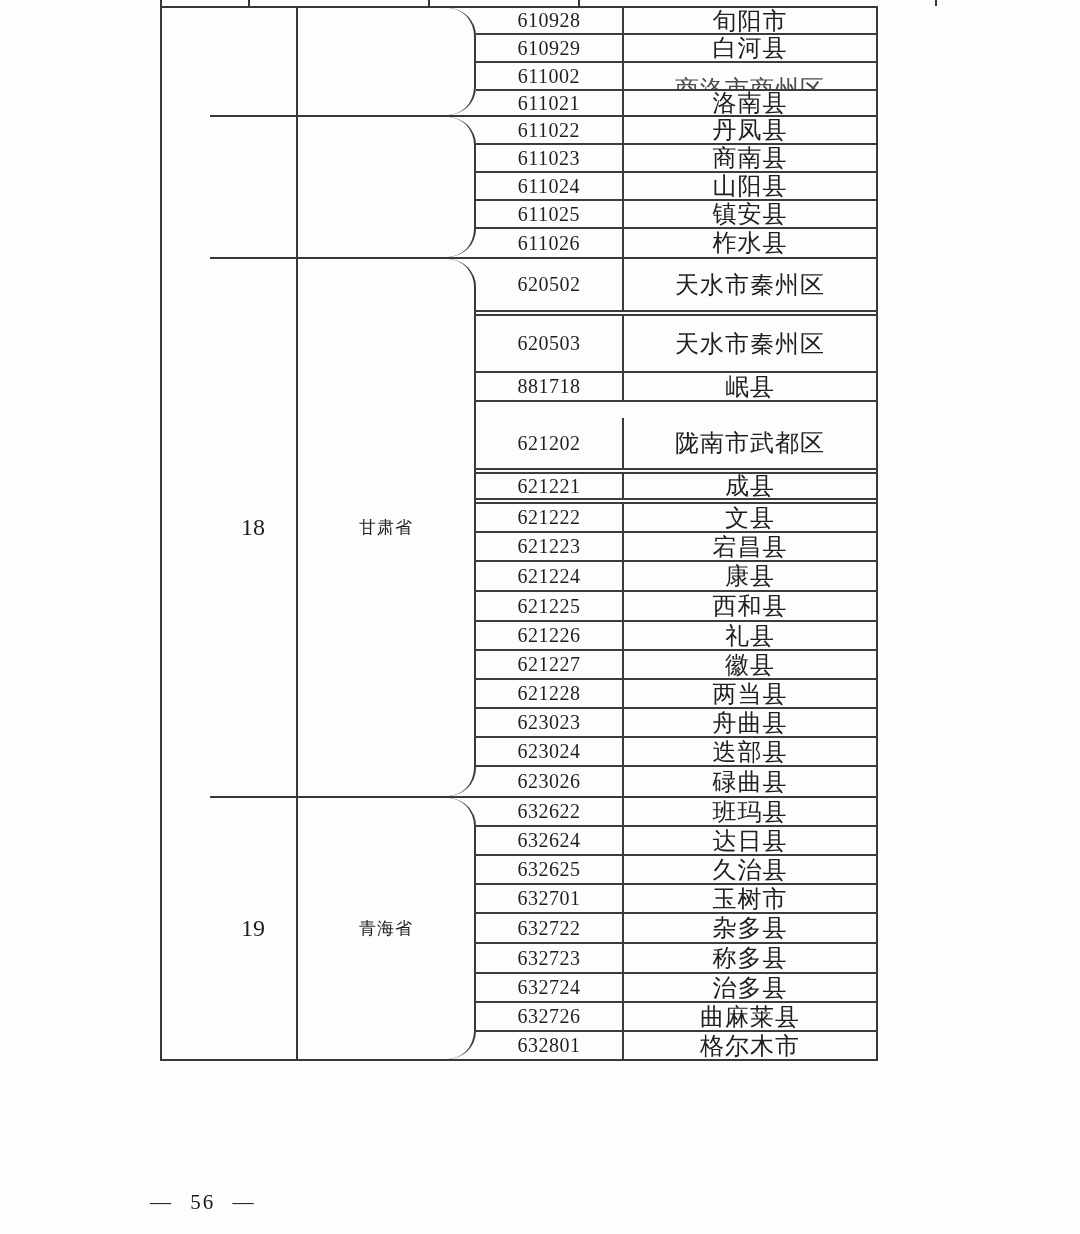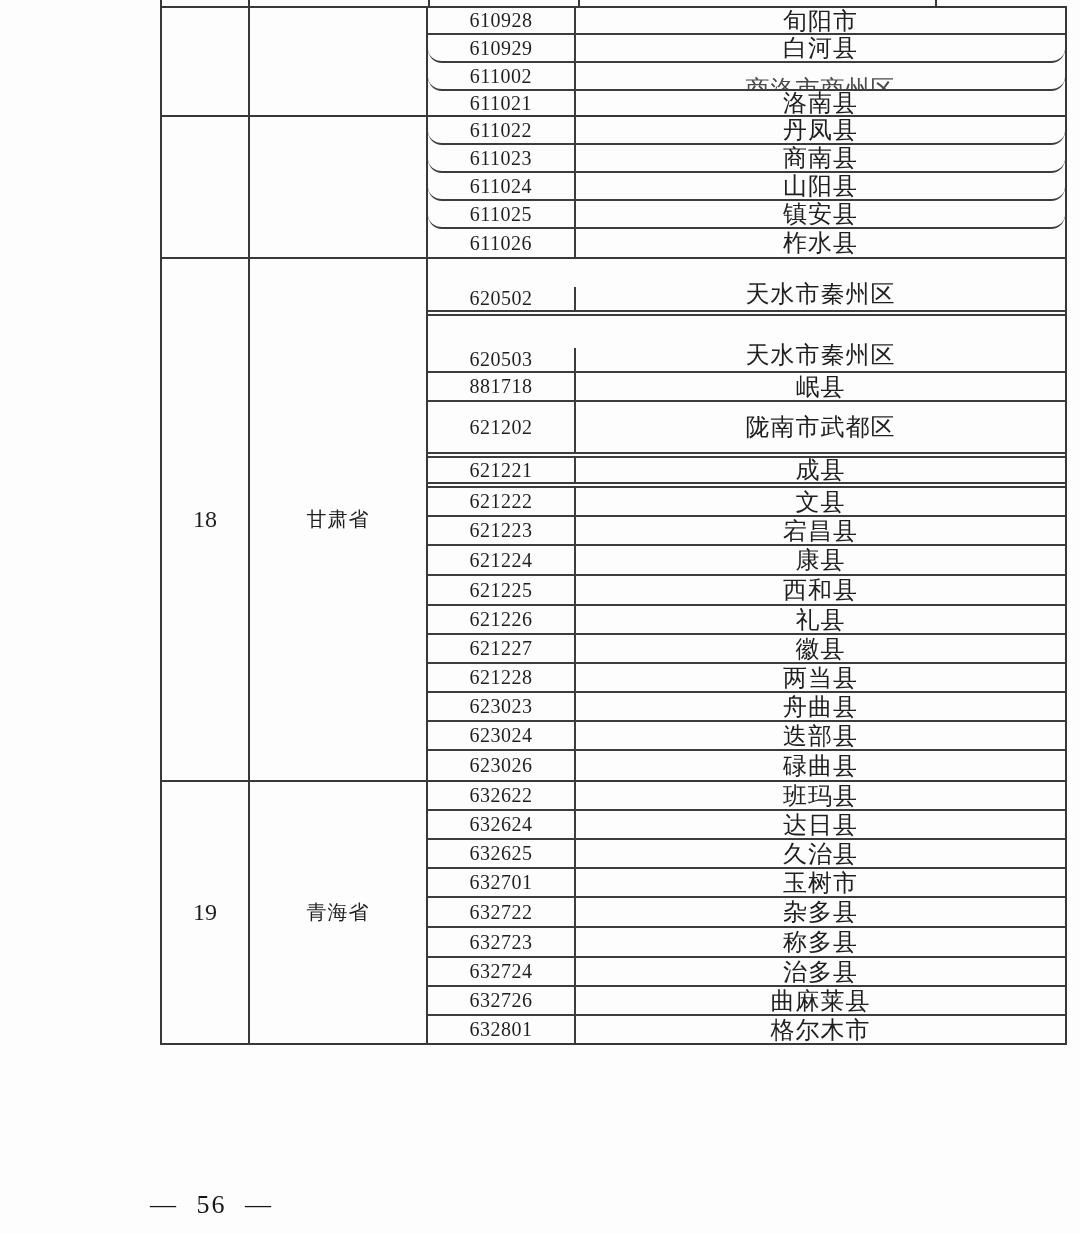--- a/index.html
+++ b/index.html
@@ -4,47 +4,48 @@
 <style>
   html,body{margin:0;padding:0;}
   body{
     width:1080px;height:1234px;position:relative;
     background:#fdfdfd;
     font-family:"Liberation Serif","DejaVu Serif",serif;
     color:#1f1f1f;
     overflow:hidden;
   }
   .doc-table{
-    position:absolute;left:160px;top:6px;width:907px;
+    position:absolute;left:160px;top:6px;width:718px;
     border:2px solid #383838;
     box-sizing:border-box;
     background:#fdfdfd;
+    padding-left:48px;
   }
   .block{display:flex;box-sizing:border-box;}
   .block + .block{border-top:2px solid #383838;}
   .seq-cell{
     width:88px;border-right:2px solid #383838;box-sizing:border-box;
     display:flex;align-items:center;justify-content:center;
     font-size:24px;
   }
   .prov-cell{
     width:178px;border-right:2px solid #383838;box-sizing:border-box;
     display:flex;align-items:center;justify-content:center;
-    font-size:20px;letter-spacing:1px;
+    font-size:17px;letter-spacing:1px;border-radius:28px;
   }
   .rows{flex:1;display:flex;flex-direction:column;}
   .row{display:flex;box-sizing:border-box;height:29px;border-bottom:2px solid #3c3c3c;}
   .rows .row:last-child{border-bottom:none;}
   .row.double{border-bottom:6px double #3c3c3c;}
   .row.h24{height:24px;}
   .row.h27{height:27px;}
-  .row.h28{height:28px;border-radius:14px;}
+  .row.h28{height:28px;}
   .row.h30{height:30px;}
-  .row.h56{height:56px;}
-  .row.h57{height:57px;align-items:flex-end;}
+  .row.h56{height:56px;margin-top:16px;}
+  .row.h57{height:57px;}
   .cell{box-sizing:border-box;display:flex;align-items:center;justify-content:center;}
   .cell.code{
     width:148px;border-right:2px solid #3c3c3c;
     font-size:20px;letter-spacing:0.5px;
   }
   .cell.name{flex:1;font-size:24px;letter-spacing:1px;}
   
   .cell.name.clipped{position:relative;overflow:hidden;}
   .cell.name.clipped .clip-inner{
     position:absolute;left:0;right:0;top:15px;
@@ -52,21 +53,21 @@
   }
   
   .stub{position:absolute;width:2px;height:6px;top:-8px;background:#383838;}
   .stub.s1{left:-2px;}
   .stub.s2{left:86px;}
   .stub.s3{left:266px;}
   .stub.s4{left:416px;}
   .stub.s5{left:773px;}
   .page-number{
     position:absolute;left:150px;top:1190px;
-    font-size:26px;letter-spacing:2px;word-spacing:10px;
+    font-size:21px;letter-spacing:2px;word-spacing:10px;
     color:#161616;
   }
 </style>
 </head>
 <body>
 
 <div class="doc-table">
   <div class="stub s1"></div>
   <div class="stub s2"></div>
   <div class="stub s3"></div>

